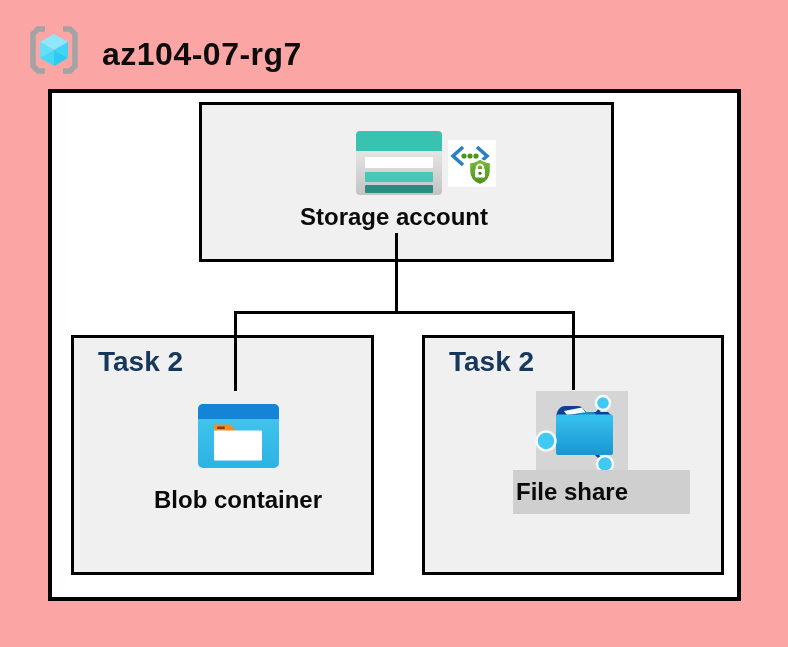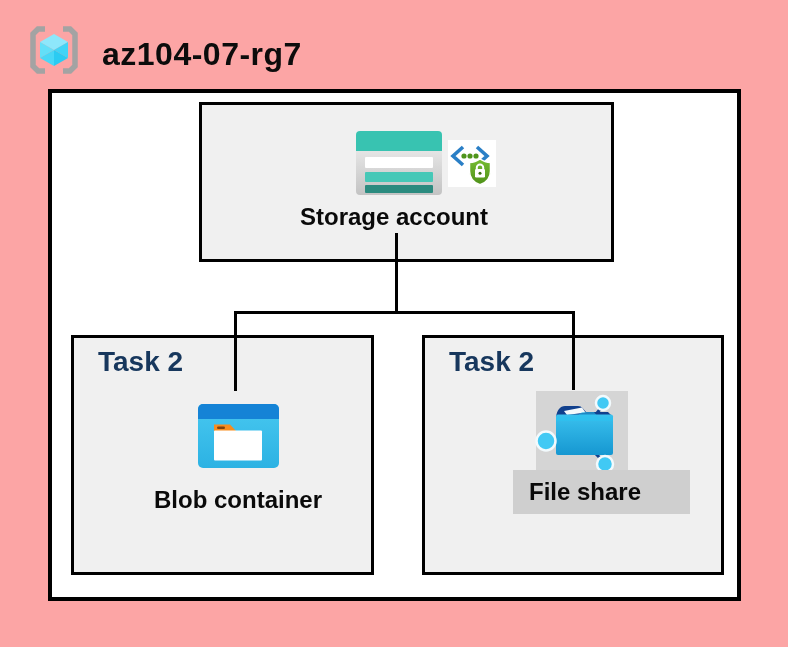--- a/index.html
+++ b/index.html
@@ -38,21 +38,21 @@
   .t2-item{left:14px;top:148px;width:300px;}
   
   .storage-icon{position:absolute;left:154px;top:26px;width:86px;height:64px;}
   .sas-icon{position:absolute;left:246px;top:35px;width:48px;height:47px;}
   .blob-icon{position:absolute;left:124px;top:66px;width:81px;height:64px;}
   .fs-icon-bg{position:absolute;left:111px;top:53px;width:92px;height:80px;}
   .fs-label-box{
     position:absolute;left:88px;top:132px;width:177px;height:44px;background:#cfcfcf;
   }
   .fs-label-box .item-label{position:static;display:block;text-align:left;
-    padding:8px 0 0 16px;}
+    padding:8px 0 0 3px;}
   
   .line{position:absolute;background:#000;}
   .line-v-top{left:395px;top:233px;width:3px;height:80px;}
   .line-h{left:234px;top:311px;width:341px;height:3px;}
   .line-v-left{left:234px;top:311px;width:3px;height:80px;}
   .line-v-right{left:572px;top:311px;width:3px;height:79px;}
 </style>
 </head>
 <body>
 

